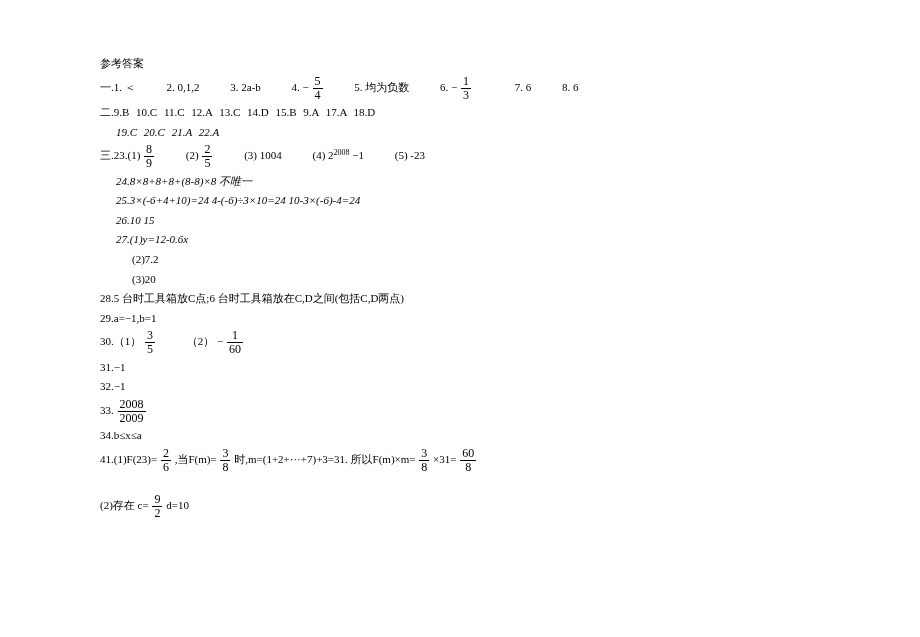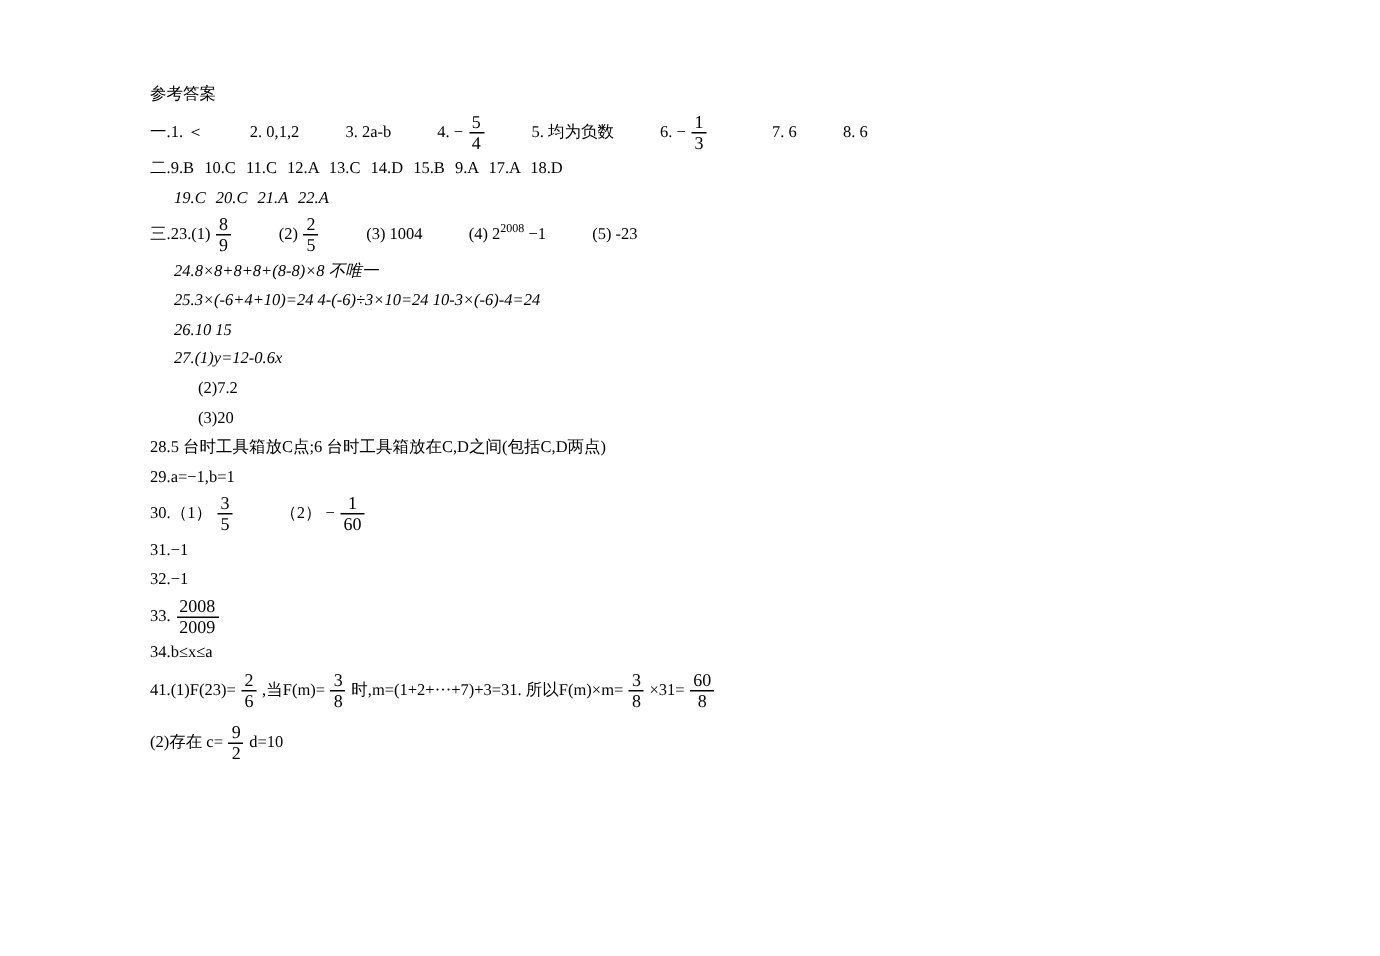--- a/index.html
+++ b/index.html
@@ -104,17 +104,17 @@
   <span>41.(1)F(23)=</span>
   <span class="frac"><span class="num">2</span><span class="den">6</span></span>
   <span>,当F(m)=</span>
   <span class="frac"><span class="num">3</span><span class="den">8</span></span>
   <span>时,m=(1+2+···+7)+3=31. 所以F(m)×m=</span>
   <span class="frac"><span class="num">3</span><span class="den">8</span></span>
   <span>×31=</span>
   <span class="frac"><span class="num">60</span><span class="den">8</span></span>
 </div>
 
-<div class="line" style="margin-top:8px;">
+<div class="line" style="margin-top:19px;">
   <span>(2)存在 c=</span>
   <span class="frac"><span class="num">9</span><span class="den">2</span></span>
   <span>  d=10</span>
 </div>
 
 </body></html>

